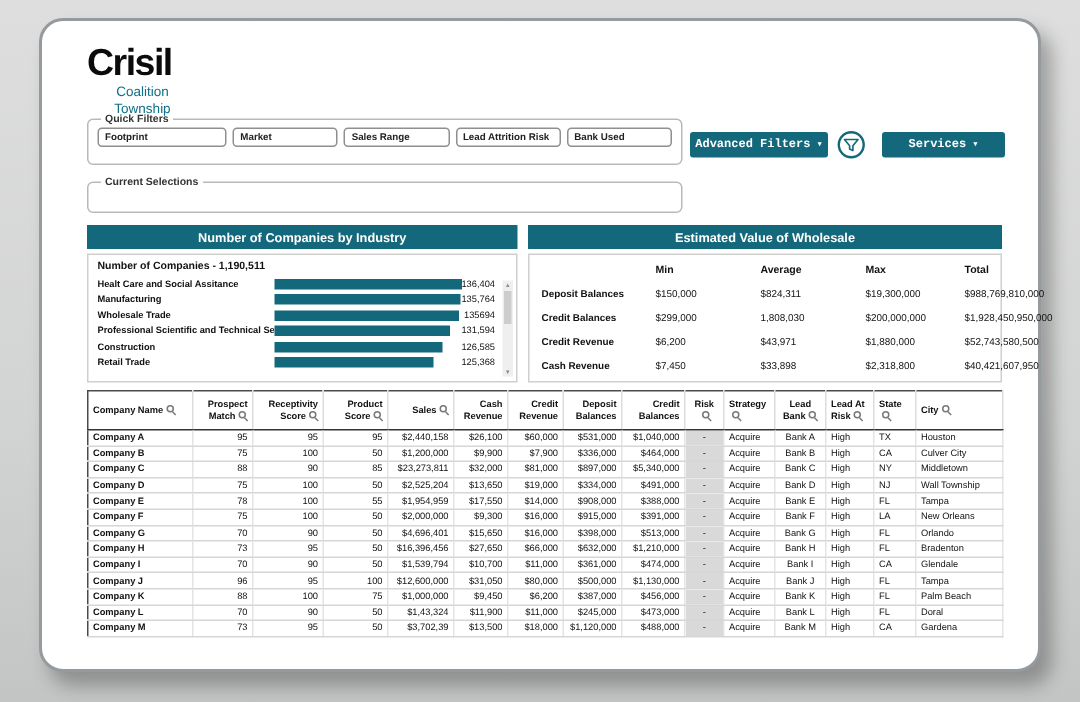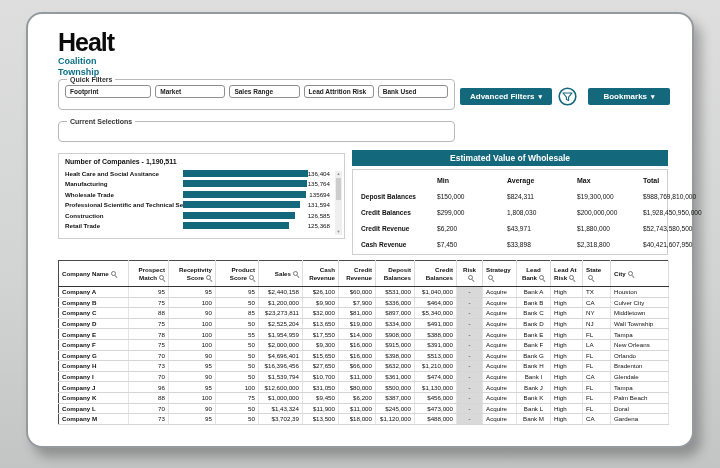--- a/index.html
+++ b/index.html
@@ -10,38 +10,38 @@
     position: relative; overflow: hidden; color:#111;
   }
   .card {
     position:absolute; left:26px; top:12px; width:668px; height:436px;
     background:#fff; border:2px solid #949a9e; border-radius:16px;
     box-shadow:7px 9px 12px rgba(0,0,0,.28);
   }
   
   .logo { position:absolute; left:30px; top:16px; width:74px; }
   .logo-title { font-size:25px; font-weight:bold; letter-spacing:-1px; color:#0b0b0b; line-height:1; }
-  .logo-sub { font-size:9px; font-weight:bold; color:#0d7087; text-align:left; line-height:1.05; margin-top:2px; }
+  .logo-sub { font-size:9px; font-weight:normal; color:#0d7087; text-align:center; line-height:1.05; margin-top:2px; }
   .logo-bar { width:27px; height:4px; background:#0d7087; margin-left:auto; margin-top:2px; }
   
   fieldset { position:absolute; border:1px solid #b9b9b9; border-radius:4px; background:#fff; }
   legend { font-size:7px; font-weight:bold; color:#333; margin-left:8px; padding:0 3px; }
   .qf { left:30px; top:62px; width:397px; height:34px; }
   .qf-inner { display:flex; gap:4px; padding:2px 6px 0 6px; }
   .qf-field {
     height:13px; border:1px solid #8f8f8f; border-radius:3px; background:#fff;
     font-size:6.5px; font-weight:600; color:#222; line-height:11px; padding-left:4px; flex:1;
     cursor:pointer; white-space:nowrap; overflow:hidden;
   }
   .qf-field.wide { flex:1.25; }
   .cs { left:30px; top:104px; width:397px; height:24px; }
   
   .btn {
     position:absolute; height:17px; background:#14687c; color:#fff; font-weight:bold;
-    font-size:8px; font-family:Liberation Sans, sans-serif; border:none; border-radius:2px;
+    font-size:8px; font-family:Liberation Mono, monospace; border:none; border-radius:2px;
     display:flex; align-items:center; justify-content:center; gap:4px; cursor:pointer;
   }
   .btn .caret { font-size:7px; }
   .btn-adv { left:432px; top:74px; width:92px; }
   .btn-book { left:560px; top:74px; width:82px; }
   .funnel-btn { position:absolute; left:530px; top:73px; width:19px; height:19px; background:none; border:none; cursor:pointer; padding:0; }
   
   .panel-header {
     background:#14687c; color:#fff; font-weight:bold; font-size:8.5px;
     height:16px; line-height:16px; text-align:center;
@@ -85,21 +85,21 @@
   .mag { display:inline-block; width:6px; height:6px; position:relative; margin-left:2px; vertical-align:-1px; cursor:pointer; }
   .mag::before { content:""; position:absolute; left:0; top:0; width:3px; height:3px; border:1px solid #777; border-radius:50%; }
   .mag::after { content:""; position:absolute; left:4px; top:4px; width:2.5px; height:1px; background:#777; transform:rotate(45deg); transform-origin:left center; }
 </style>
 </head>
 <body>
 
 <div class="card">
 
   <div class="logo">
-    <div class="logo-title">Healt</div>
+    <div class="logo-title">Crisil</div>
     <div class="logo-sub">Coalition</div>
     <div class="logo-sub">Township</div>
     <div class="logo-bar"></div>
   </div>
 
   <fieldset class="qf">
     <legend>Quick Filters</legend>
     <div class="qf-inner">
         <div class="qf-field wide">Footprint</div>
         <div class="qf-field">Market</div>
@@ -117,29 +117,30 @@
   <button class="funnel-btn">
     <span>
       <svg width="19" height="19" viewBox="0 0 19 19">
         <circle cx="9.5" cy="9.5" r="8.3" fill="none" stroke="#14687c" stroke-width="1.6"></circle>
         <path d="M5 6 L14 6 L10.6 10.2 L10.6 13.4 L8.4 12.4 L8.4 10.2 Z" fill="none" stroke="#14687c" stroke-width="1.1" stroke-linejoin="round"></path>
       </svg>
     </span>
   </button>
 
   <button class="btn btn-book">
-    <span>Bookmarks</span>
+    <span>Services</span>
     <span class="caret">▾</span>
   </button>
 
   <fieldset class="cs">
     <legend>Current Selections</legend>
   </fieldset>
 
   <div class="industry-panel">
+    <div class="panel-header">Number of Companies by Industry</div>
     <div class="panel-body industry-body">
       <div class="industry-subtitle">Number of Companies - 1,190,511</div>
       <div>
           <div class="bar-row" style="position: relative;">
             <div class="bar-label">Healt Care and Social Assitance</div>
             <div class="bar-track">
               <div class="bar-fill" style="width: 100%;"></div>
             </div>
             <div class="bar-value">136,404</div>
           </div>

